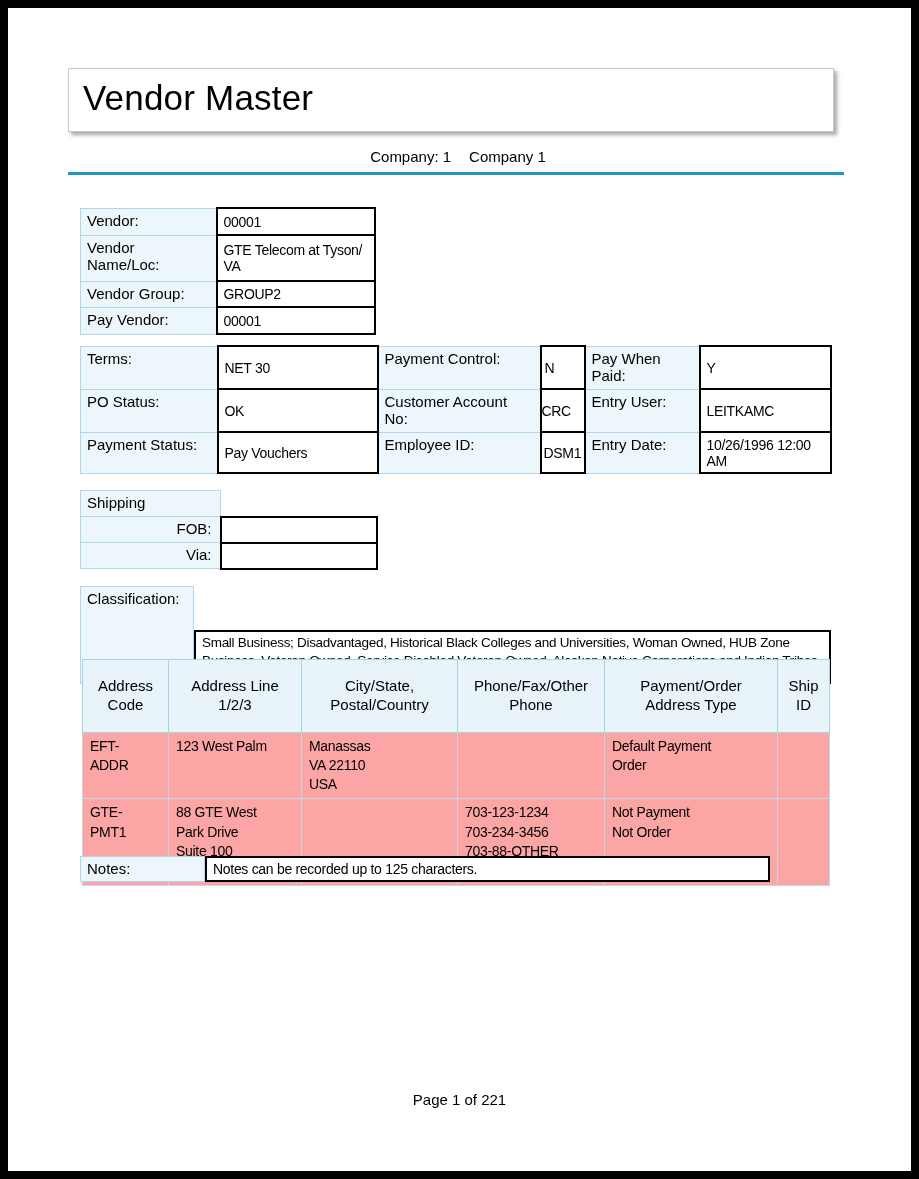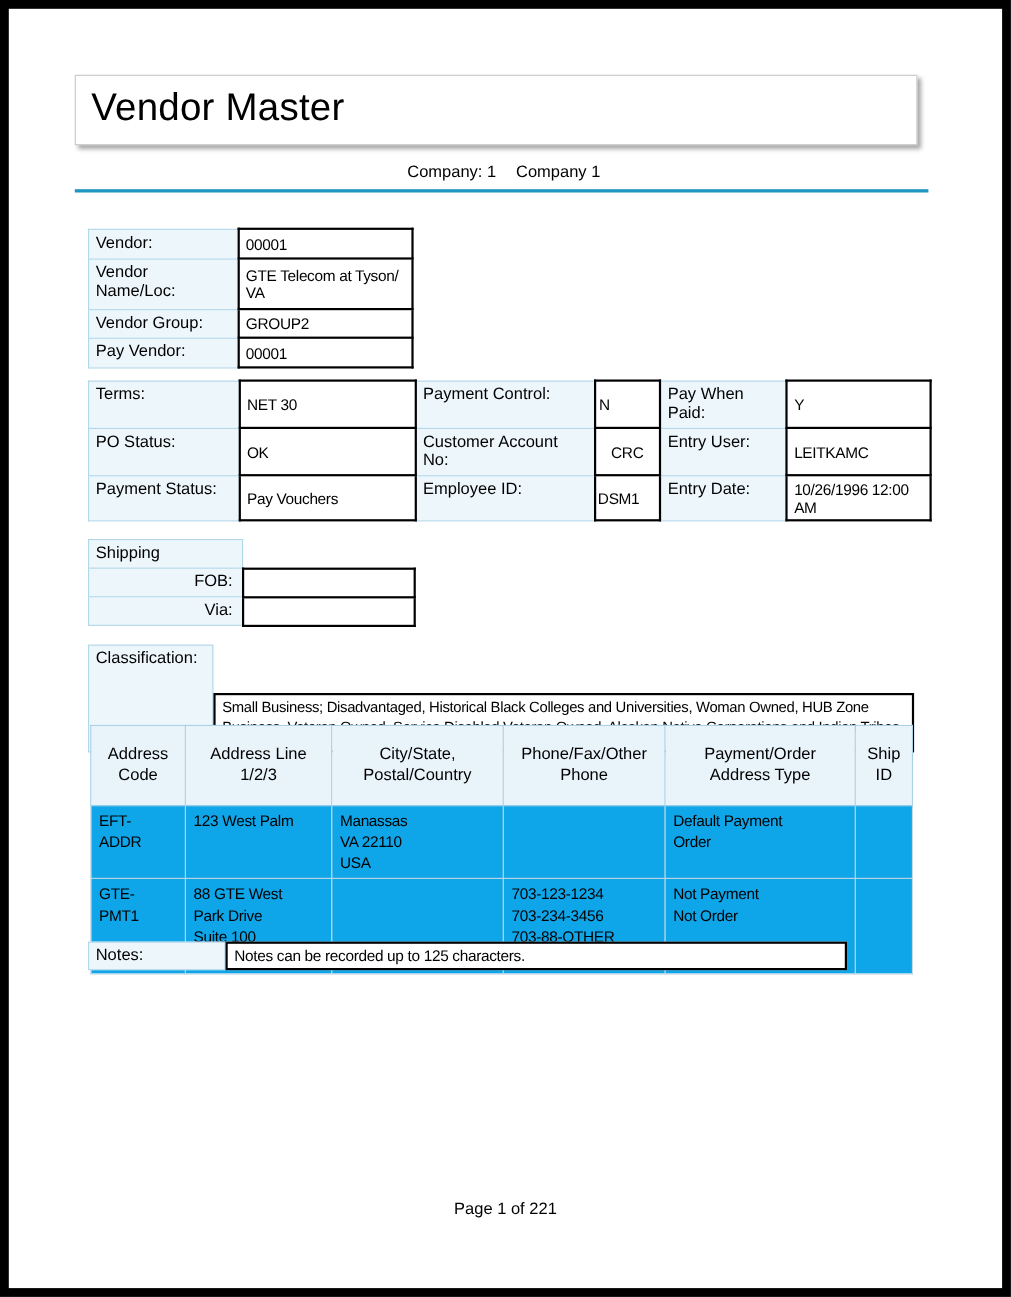--- a/index.html
+++ b/index.html
@@ -76,21 +76,21 @@
   .addr-table th {
     background: #e9f3fa;
     border: 1px solid #a9d2e8;
     font-weight: 400; font-size: 15px;
     text-align: center; vertical-align: middle;
     padding: 17px 2px;
     white-space: pre-line;
     line-height: 1.25;
   }
   .addr-table td {
-    background: #0ea5e9;
+    background: #fca5a5;
     border: 1px solid #c4d8e2;
     font-size: 14px;
     letter-spacing: -0.3px;
     vertical-align: top;
     padding: 4px 7px;
     white-space: pre-line;
     line-height: 1.38;
   }
   
   .footer {
@@ -145,21 +145,21 @@
     <td class="val" style="width:44px;padding:2px 3px">N</td>
     <td class="lbl" style="width:115px">Pay When
 Paid:</td>
     <td class="val" style="width:131px">Y</td>
   </tr>
   <tr style="height:43px">
     <td class="lbl">PO Status:</td>
     <td class="val">OK</td>
     <td class="lbl">Customer Account
 No:</td>
-    <td class="val" style="padding:2px 14px">CRC</td>
+    <td class="val" style="padding:2px 0">CRC</td>
     <td class="lbl">Entry User:</td>
     <td class="val">LEITKAMC</td>
   </tr>
   <tr style="height:41px">
     <td class="lbl">Payment Status:</td>
     <td class="val">Pay Vouchers</td>
     <td class="lbl">Employee ID:</td>
     <td class="val" style="padding:2px 2px">DSM1</td>
     <td class="lbl">Entry Date:</td>
     <td class="val">10/26/1996 12:00 AM</td>

